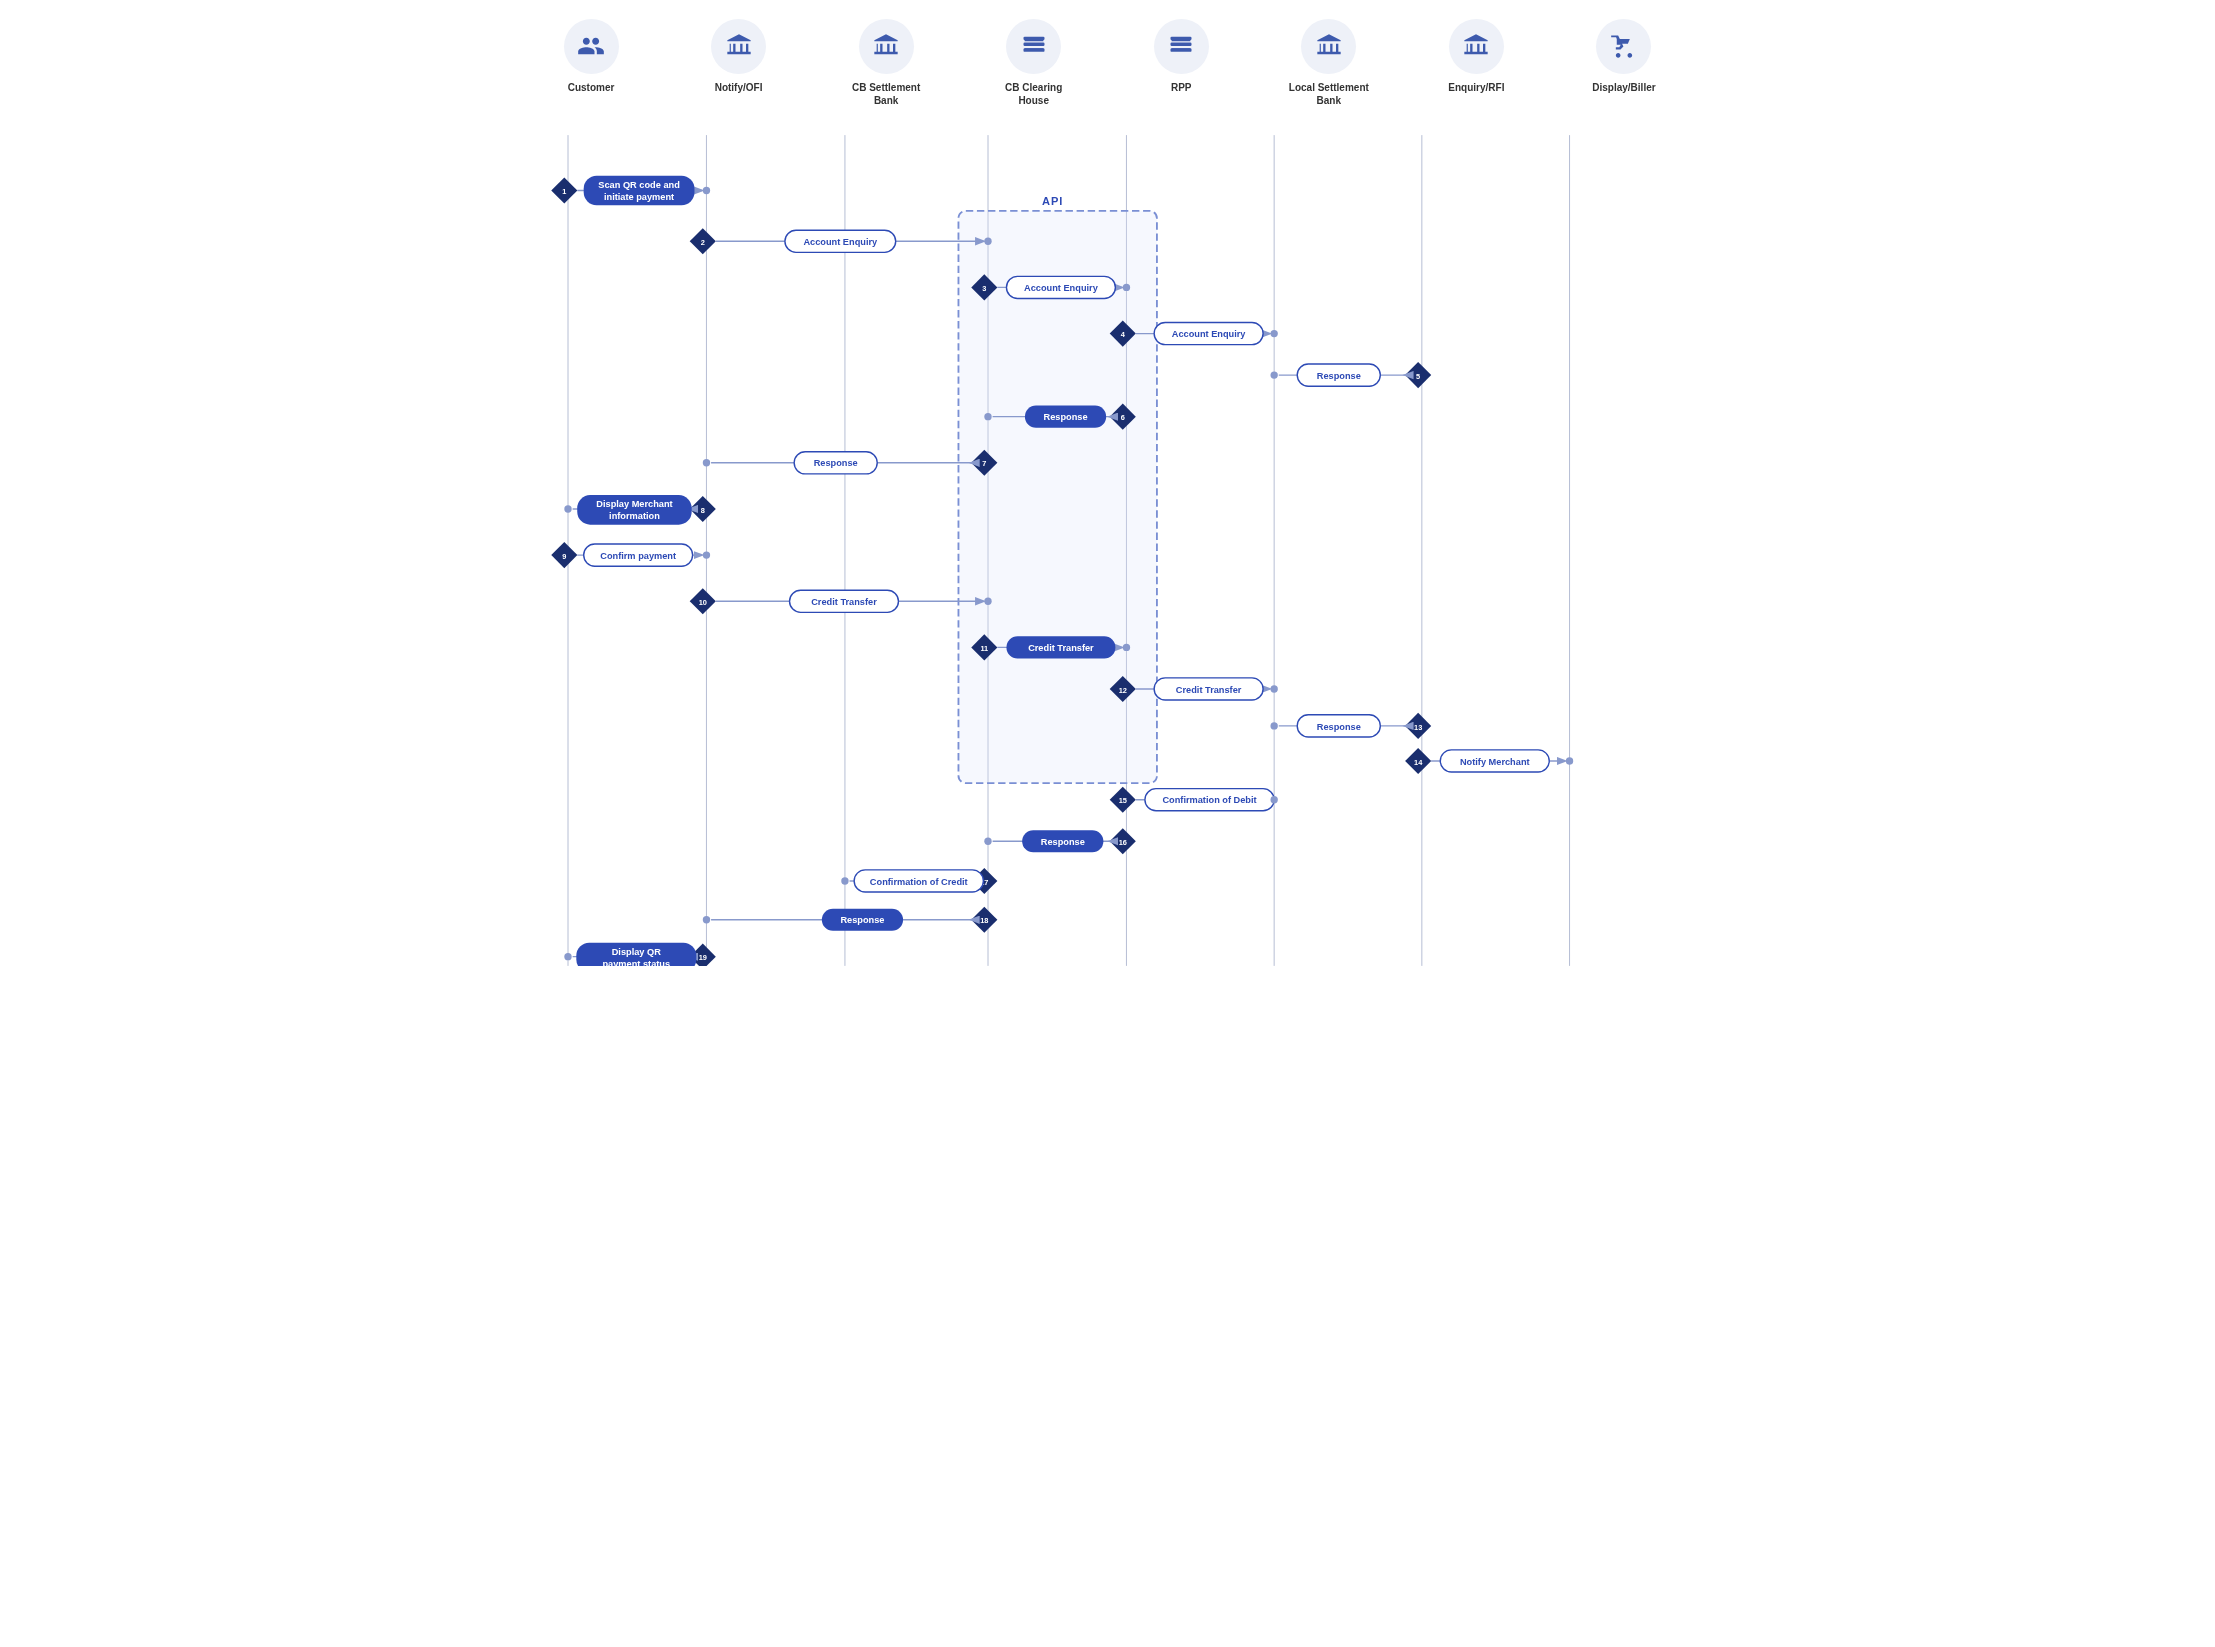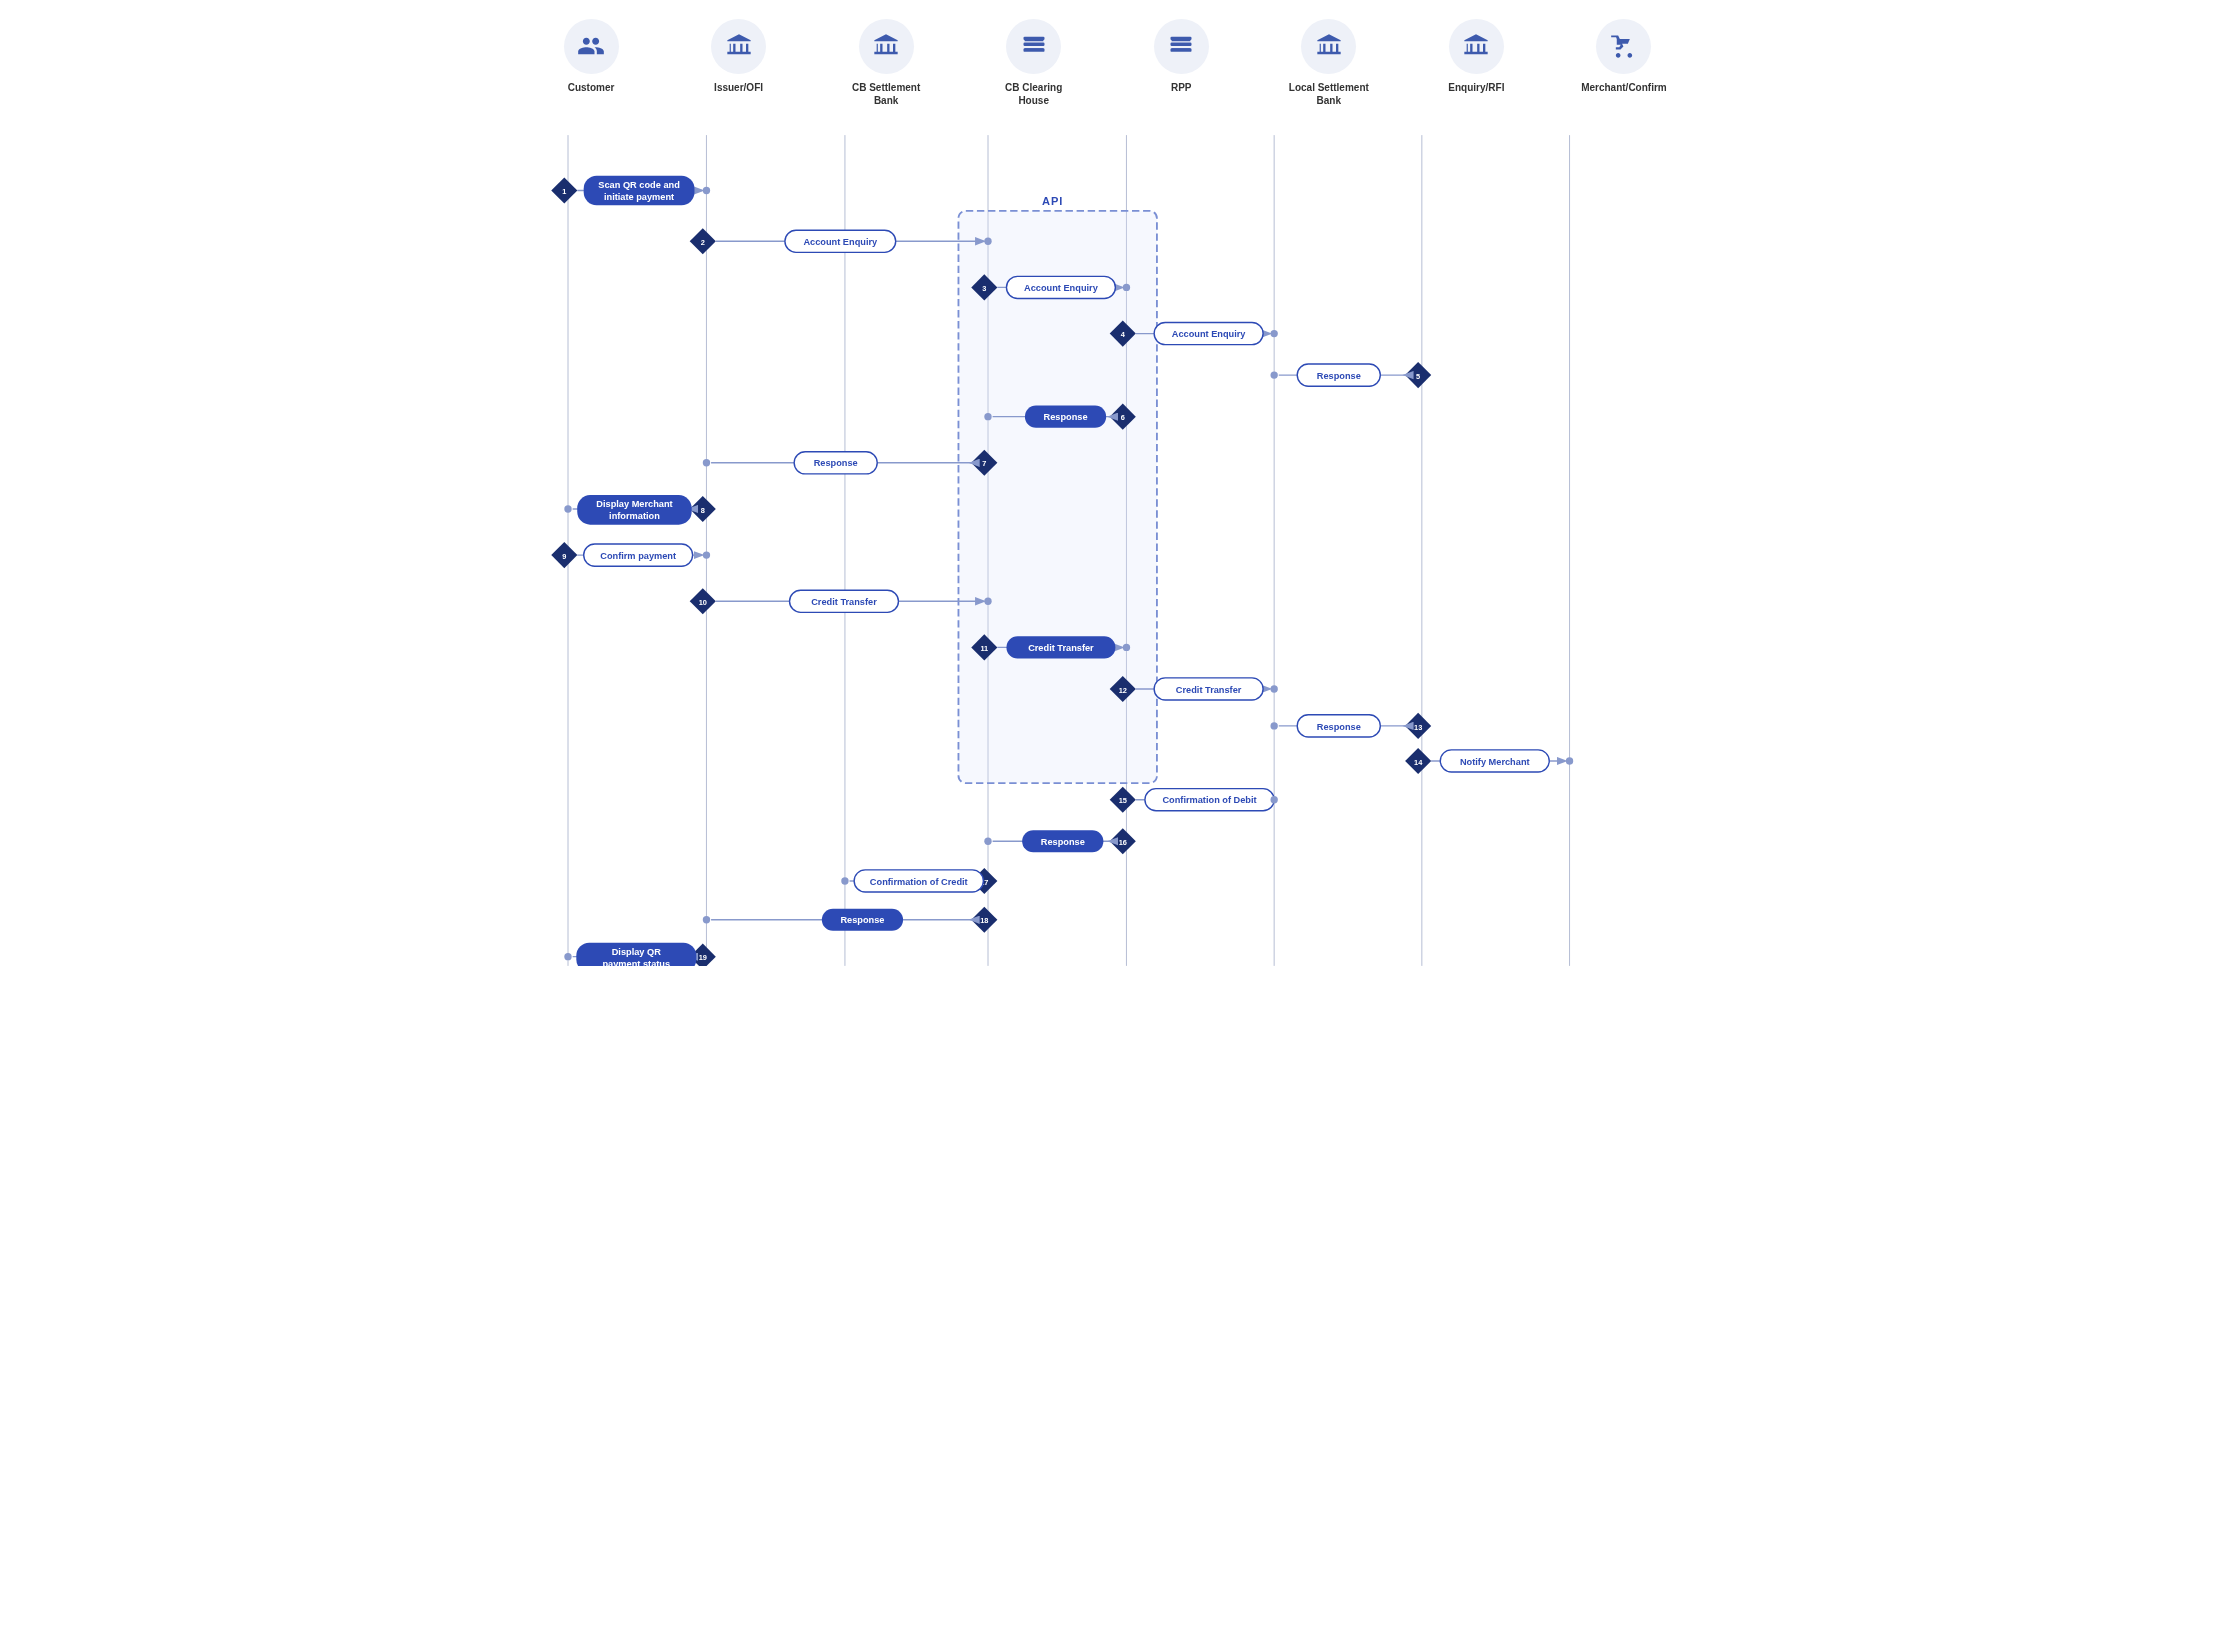--- a/index.html
+++ b/index.html
@@ -69,21 +69,21 @@
       </div>
       <span class="actor-label">Customer</span>
     </div>
 
     <div class="actor">
       <div class="actor-icon">
         <svg viewBox="0 0 24 24" xmlns="http://www.w3.org/2000/svg">
           <path d="M12 2L2 7v1h20V7L12 2zM4 10v7H2v2h20v-2h-2v-7h-2v7h-3v-7h-2v7H9v-7H7v7H5v-7H4z"></path>
         </svg>
       </div>
-      <span class="actor-label">Issuer/OFI</span>
+      <span class="actor-label">Notify/OFI</span>
     </div>
 
     <div class="actor">
       <div class="actor-icon">
         <svg viewBox="0 0 24 24" xmlns="http://www.w3.org/2000/svg">
           <path d="M12 2L2 7v1h20V7L12 2zM4 10v7H2v2h20v-2h-2v-7h-2v7h-3v-7h-2v7H9v-7H7v7H5v-7H4z"></path>
         </svg>
       </div>
       <span class="actor-label">CB Settlement<br>Bank</span>
     </div>
@@ -129,21 +129,21 @@
       </div>
       <span class="actor-label">Enquiry/RFI</span>
     </div>
 
     <div class="actor">
       <div class="actor-icon">
         <svg viewBox="0 0 24 24" xmlns="http://www.w3.org/2000/svg">
           <path d="M7 18c-1.1 0-2 .9-2 2s.9 2 2 2 2-.9 2-2-.9-2-2-2zm10 0c-1.1 0-2 .9-2 2s.9 2 2 2 2-.9 2-2-.9-2-2-2zM5.8 6l-.6-1.5H1V3h6l4.5 9.5L9 15H5v-2h3l1.2-2H5.8zM7 6h10l-1.7 4H9.4L7 6z"></path>
         </svg>
       </div>
-      <span class="actor-label">Merchant/Confirm</span>
+      <span class="actor-label">Display/Biller</span>
     </div>
   </div>
 
   
   <svg width="1200" height="831" viewBox="0 0 1300 900" xmlns="http://www.w3.org/2000/svg">
 
     <line x1="65" y1="0" x2="65" y2="900" stroke="#b0b8d0" stroke-width="1"></line>
     <line x1="215" y1="0" x2="215" y2="900" stroke="#b0b8d0" stroke-width="1"></line>
     <line x1="365" y1="0" x2="365" y2="900" stroke="#b0b8d0" stroke-width="1"></line>
     <line x1="520" y1="0" x2="520" y2="900" stroke="#b0b8d0" stroke-width="1"></line>

